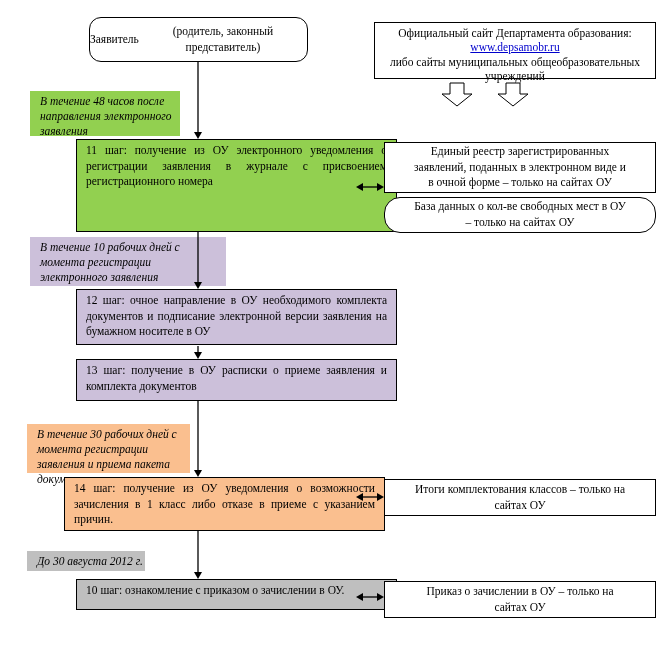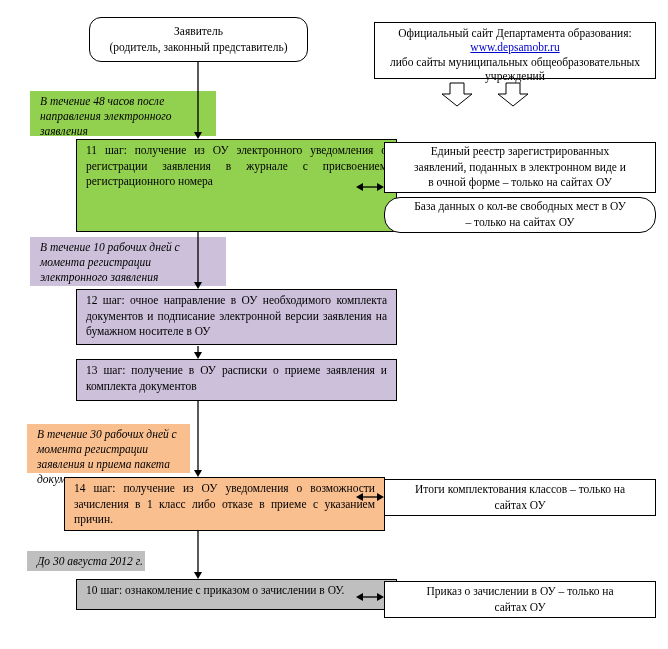--- a/index.html
+++ b/index.html
@@ -12,21 +12,21 @@
     overflow:hidden;
   }
   .abs{position:absolute;box-sizing:border-box;}
   .node{
     border:1px solid #000;
     background:#fff;
     font-size:11.5px;
     line-height:1.35;
   }
   .rounded{border-radius:12px;}
-  .center-flex{display:flex;flex-direction:column;align-items:center;justify-content:center;text-align:center;}
+  .center-flex{display:flex;flex-direction:row;align-items:center;justify-content:center;text-align:center;}
   .stepbox{
     padding:3px 9px;
     text-align:justify;
     margin-left:41px;
   }
   .infobox{
     display:flex;align-items:center;justify-content:center;
     text-align:center;
     padding:3px 26px;
     font-size:11.5px;
@@ -60,21 +60,21 @@
     <div>Заявитель</div>
     <div>(родитель, законный представитель)</div>
   </div>
 
   <div class="abs node" style="left:374px;top:22px;width:282px;height:57px;text-align:center;padding:3px 6px;line-height:1.25;">
     <span>Официальный сайт Департамента образования:</span><br>
     <span class="weblink">www.depsamobr.ru</span><br>
     <span>либо сайты муниципальных общеобразовательных учреждений</span>
   </div>
 
-  <div class="abs tlabel green" style="left:30px;top:91px;width:186px;height:45px;">В течение 48 часов после направления электронного заявления</div>
+  <div class="abs tlabel green" style="left:30px;top:91px;width:150px;height:45px;">В течение 48 часов после направления электронного заявления</div>
 
   <div class="abs node stepbox green" style="left:35px;top:139px;width:321px;height:93px;">11 шаг: получение из ОУ электронного уведомления о регистрации заявления в журнале с присвоением регистрационного номера</div>
 
   <div class="abs node infobox" style="left:384px;top:142px;width:272px;height:51px;">Единый реестр зарегистрированных заявлений, поданных в электронном виде и в очной форме – только на сайтах ОУ</div>
 
   <div class="abs node infobox" style="left:384px;top:197px;width:272px;height:36px;border-radius:16px;">База данных о кол-ве свободных мест в ОУ – только на сайтах ОУ</div>
 
   <div class="abs tlabel purple" style="left:30px;top:237px;width:196px;height:49px;">В течение 10 рабочих дней с момента регистрации электронного заявления</div>
 
   <div class="abs node stepbox purple" style="left:35px;top:289px;width:321px;height:56px;">12 шаг: очное направление в ОУ необходимого комплекта документов и подписание электронной версии заявления на бумажном носителе в ОУ</div>

